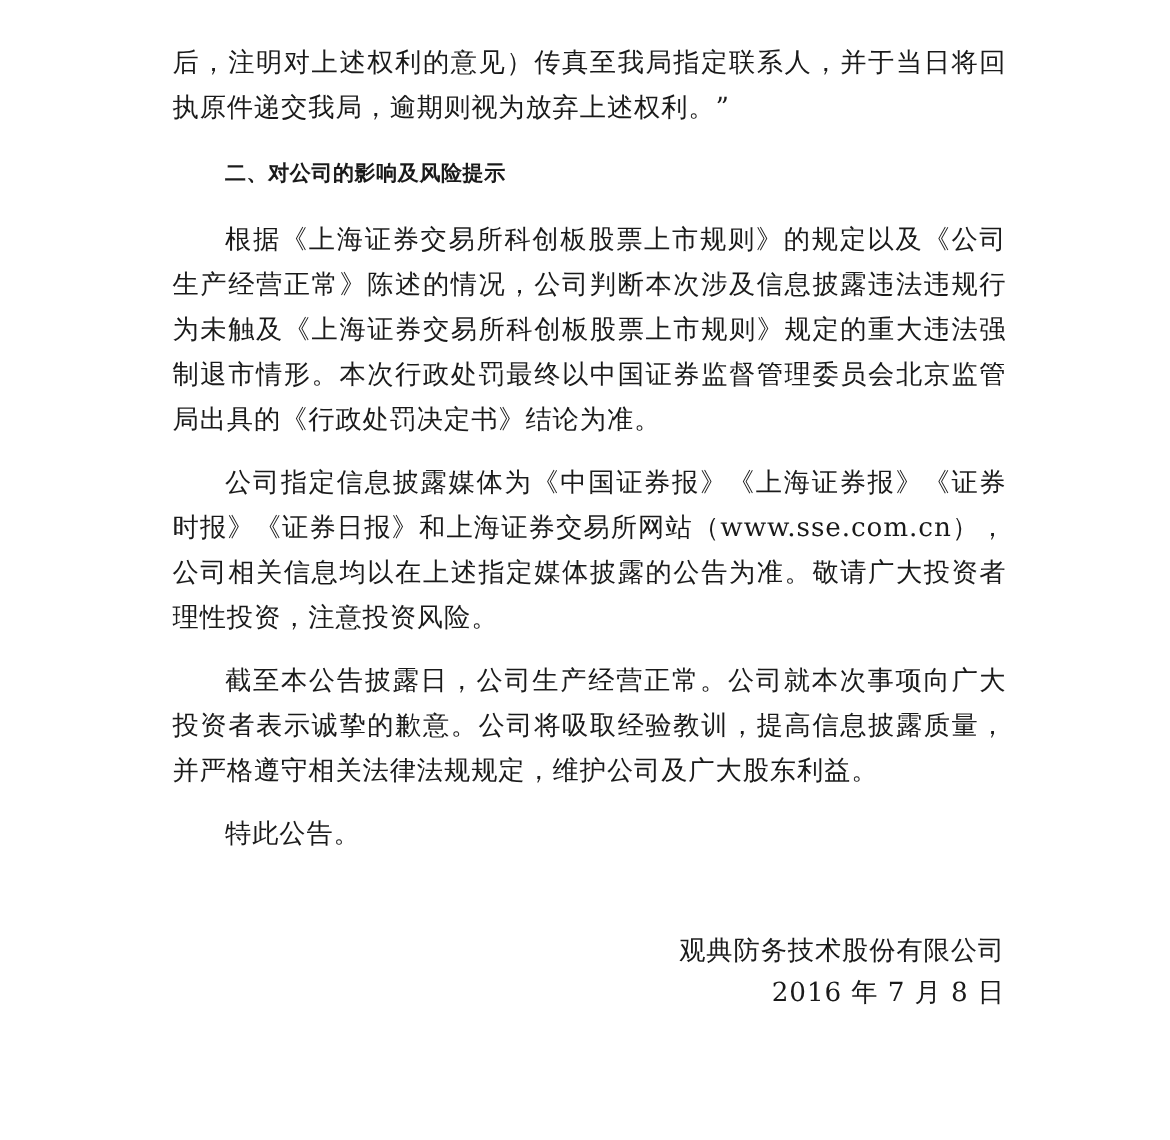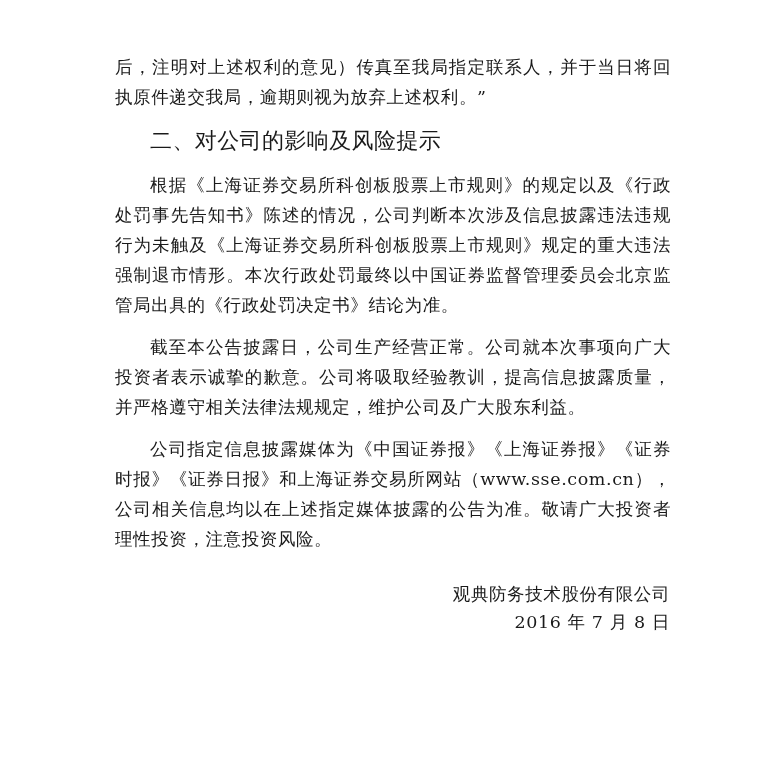--- a/index.html
+++ b/index.html
@@ -11,58 +11,59 @@
       width: 780px;
       height: 760px;
       overflow: hidden;
       position: relative;
       font-family: "DejaVu Serif", "Liberation Serif", serif;
       color: #1a1a1a;
     }
     .page {
       position: absolute;
       left: 115px;
-      top: 52px;
+      top: 27px;
       width: 556px;
     }
     p {
       margin: 0;
       font-size: 17.5px;
       line-height: 30px;
       letter-spacing: 0.6px;
       text-align: justify;
       text-justify: inter-character;
     }
     .indent { text-indent: 35px; }
     .gap { margin-top: 12px; }
     .heading {
       font-family: "DejaVu Sans", "Liberation Sans", sans-serif;
-      font-weight: normal;
-      font-size: 22px;
+      font-weight: bold;
+      font-size: 14px;
       text-indent: 35px;
       letter-spacing: 0.4px;
     }
     .sign {
       position: absolute;
       right: 110px;
-      top: 580px;
+      top: 620px;
       text-align: right;
       font-size: 17.5px;
       line-height: 28px;
       letter-spacing: 0.6px;
     }
     .sign div { margin-bottom: 0; }
   </style>
 </head>
 <body>
 
 <div class="page">
   <p>后，注明对上述权利的意见）传真至我局指定联系人，并于当日将回执原件递交我局，逾期则视为放弃上述权利。”</p>
   <p class="heading gap" style="margin-top:14px;margin-bottom:14px;">二、对公司的影响及风险提示</p>
-  <p class="indent">根据《上海证券交易所科创板股票上市规则》的规定以及《行政处罚事先告知书》陈述的情况，公司判断本次涉及信息披露违法违规行为未触及《上海证券交易所科创板股票上市规则》规定的重大违法强制退市情形。本次行政处罚最终以中国证券监督管理委员会北京监管局出具的《行政处罚决定书》结论为准。</p>
+  <p class="indent">根据《上海证券交易所科创板股票上市规则》的规定以及《公司生产经营正常》陈述的情况，公司判断本次涉及信息披露违法违规行为未触及《上海证券交易所科创板股票上市规则》规定的重大违法强制退市情形。本次行政处罚最终以中国证券监督管理委员会北京监管局出具的《行政处罚决定书》结论为准。</p>
+  <p class="indent gap">公司指定信息披露媒体为《中国证券报》《上海证券报》《证券时报》《证券日报》和上海证券交易所网站（www.sse.com.cn），公司相关信息均以在上述指定媒体披露的公告为准。敬请广大投资者理性投资，注意投资风险。</p>
   <p class="indent gap">截至本公告披露日，公司生产经营正常。公司就本次事项向广大投资者表示诚挚的歉意。公司将吸取经验教训，提高信息披露质量，并严格遵守相关法律法规规定，维护公司及广大股东利益。</p>
-  <p class="indent gap">公司指定信息披露媒体为《中国证券报》《上海证券报》《证券时报》《证券日报》和上海证券交易所网站（www.sse.com.cn），公司相关信息均以在上述指定媒体披露的公告为准。敬请广大投资者理性投资，注意投资风险。</p>
+  <p class="indent gap">特此公告。</p>
 </div>
 
 <div class="sign">
   <div>观典防务技术股份有限公司</div>
   <div>2016 年 7 月 8 日</div>
 </div>
 
 </body></html>

